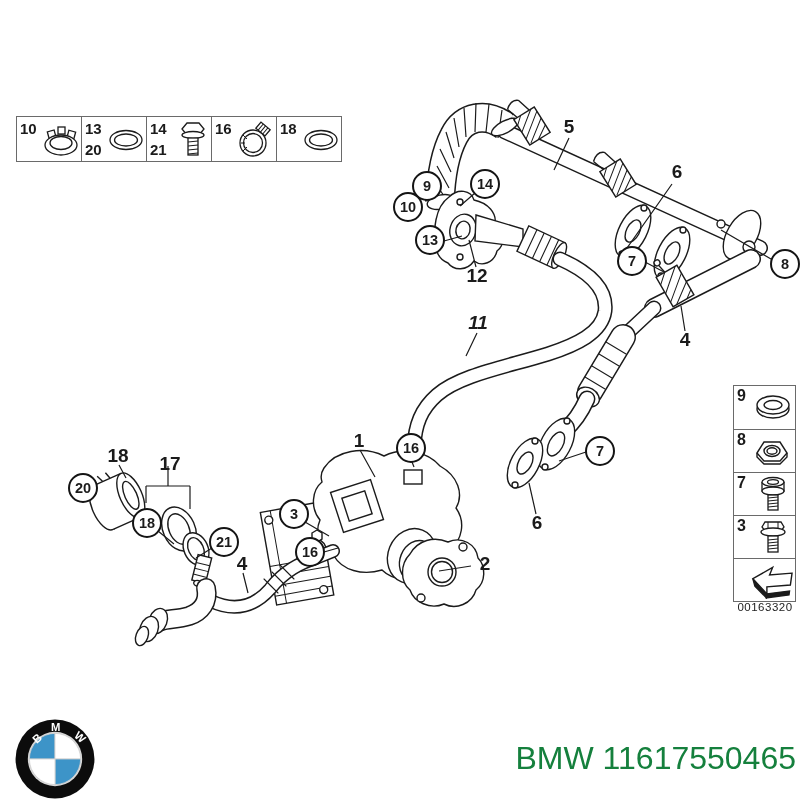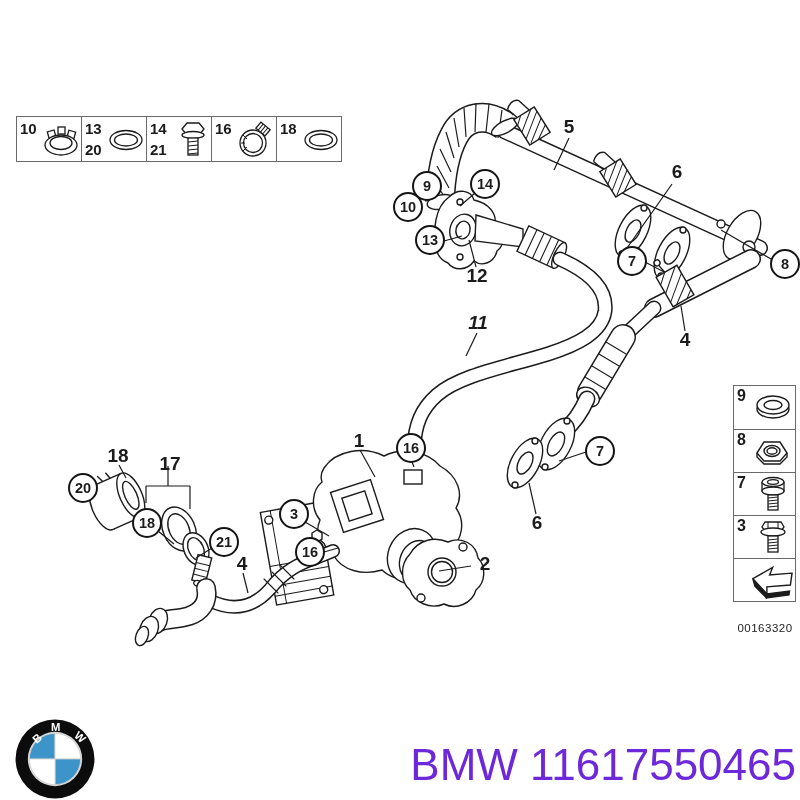--- a/index.html
+++ b/index.html
@@ -18,32 +18,32 @@
   .lt-icon{position:absolute;right:1px;top:2px;}
 
   
   .legend-right{position:absolute;left:725px;top:385px;width:63px;height:217px;
                 border:1px solid #6a6a6a;display:grid;grid-template-rows:repeat(5,1fr);
                 background:#fff;box-sizing:border-box;}
   .lr-cell{position:relative;border-top:1px solid #6a6a6a;box-sizing:border-box;}
   .lr-cell:first-child{border-top:none;}
   .lr-num{position:absolute;left:3px;top:1px;font-weight:700;font-size:16px;}
   .lr-icon{position:absolute;right:2px;top:50%;transform:translateY(-50%);}
-  .drawing-number{position:absolute;left:722px;top:622px;width:70px;text-align:center;
+  .drawing-number{position:absolute;left:722px;top:601px;width:70px;text-align:center;
                   font-size:11.5px;letter-spacing:.5px;color:#222;}
 
   
   .callout{position:absolute;transform:translate(-50%,-50%);display:flex;
            align-items:center;justify-content:center;}
   .c-circle{width:26px;height:26px;border:2px solid #141414;border-radius:50%;
             background:#fff;font-weight:700;font-size:14.5px;}
   .c-plain{font-weight:700;font-size:19px;background:transparent;}
 
   
-  .footer-text{position:absolute;right:12px;top:740px;font-size:44px;color:#6d28d9;
+  .footer-text{position:absolute;right:12px;top:740px;font-size:32px;color:#15803d;
                white-space:nowrap;}
   .bmw-logo{position:absolute;left:6px;top:718px;}
 </style>
 </head>
 <body>
 
 <div class="stage">
 
   <svg id="diagram-svg" width="800" height="800" viewBox="0 0 800 800">
     <g stroke="#1b1b1b" stroke-width="1.4" fill="none">

